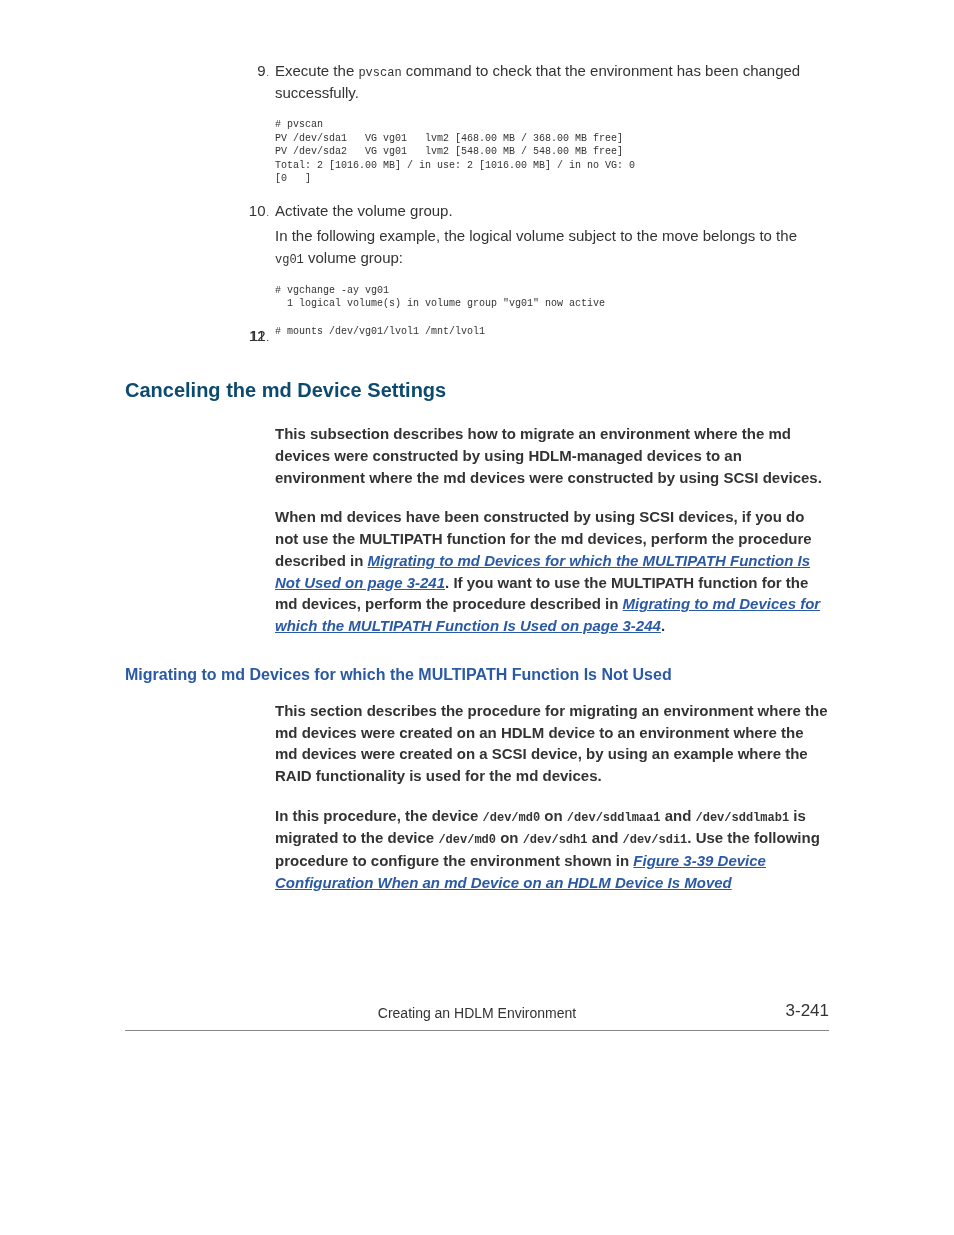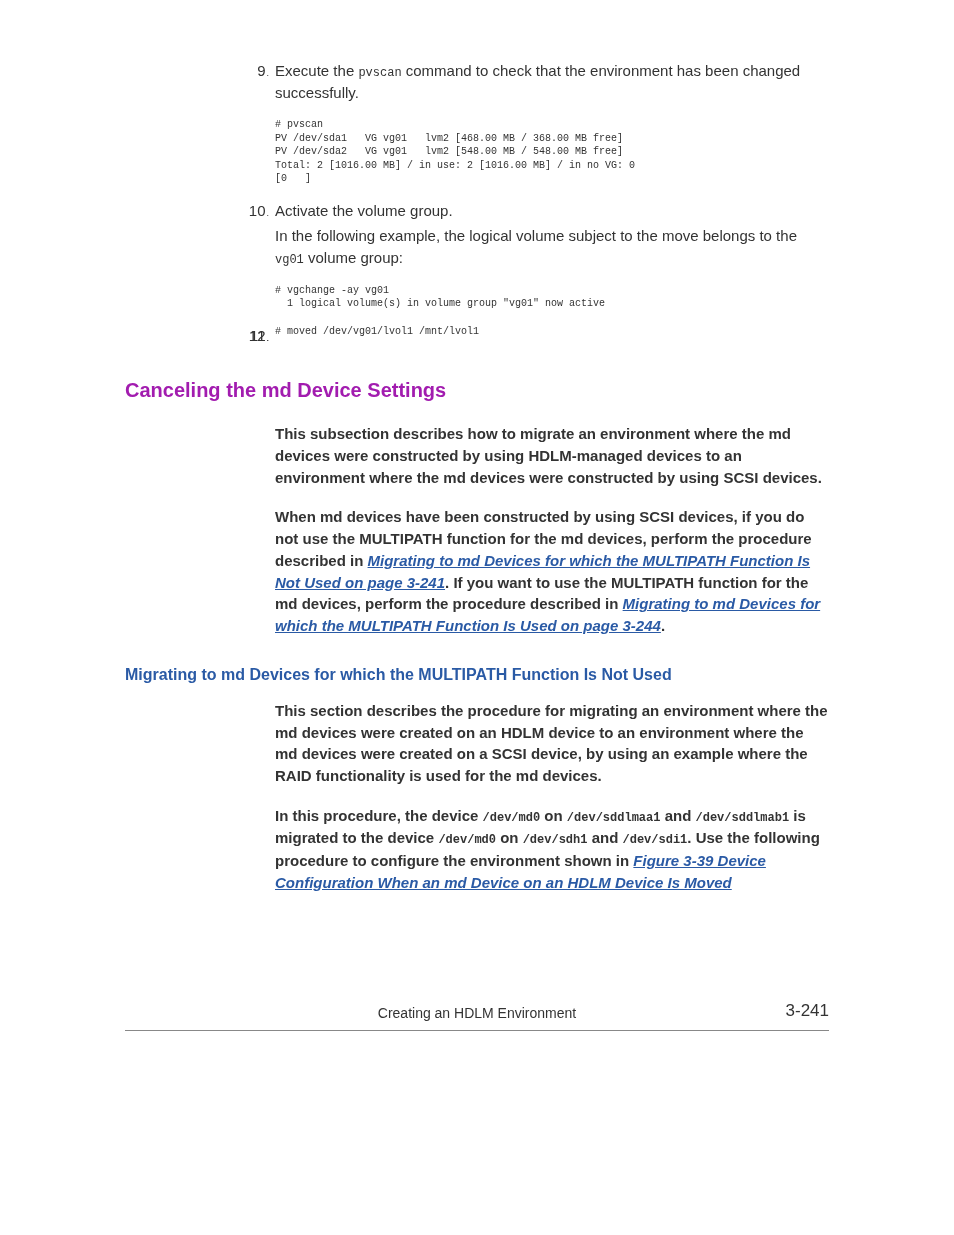--- a/index.html
+++ b/index.html
@@ -46,21 +46,21 @@
   }
   .step-text p { margin: 0 0 4px 0; }
   .code-block {
     font-family: "Courier New", Courier, monospace;
     font-size: 10px;
     white-space: pre;
     margin: 14px 0 14px 0;
     line-height: 1.35;
   }
   h2.section {
-    color: #a21caf;
+    color: #0c4a6e;
     font-size: 20px;
     font-weight: bold;
     margin: 38px 0 18px 0;
   }
   h3.subsection {
     color: #2a5aa5;
     font-size: 16px;
     font-weight: bold;
     margin: 26px 0 14px 0;
   }
@@ -117,21 +117,21 @@
     </div>
   </li>
 
   <li>
     <span class="num"><span>11</span><span class="dot">.</span></span>
   </li>
 
   <li>
     <span class="num"><span>12</span><span class="dot">.</span></span>
     <div class="step-text">
-      <div class="code-block"># moved /dev/vg01/lvol1 /mnt/lvol1</div>
+      <div class="code-block"># mounts /dev/vg01/lvol1 /mnt/lvol1</div>
     </div>
   </li>
 
 </ol>
 
 <h2 class="section">Canceling the md Device Settings</h2>
 
 <div class="indent-body">
   <p class="para">This subsection describes how to migrate an environment where the md devices were constructed by using HDLM-managed devices to an environment where the md devices were constructed by using SCSI devices.</p>
 

